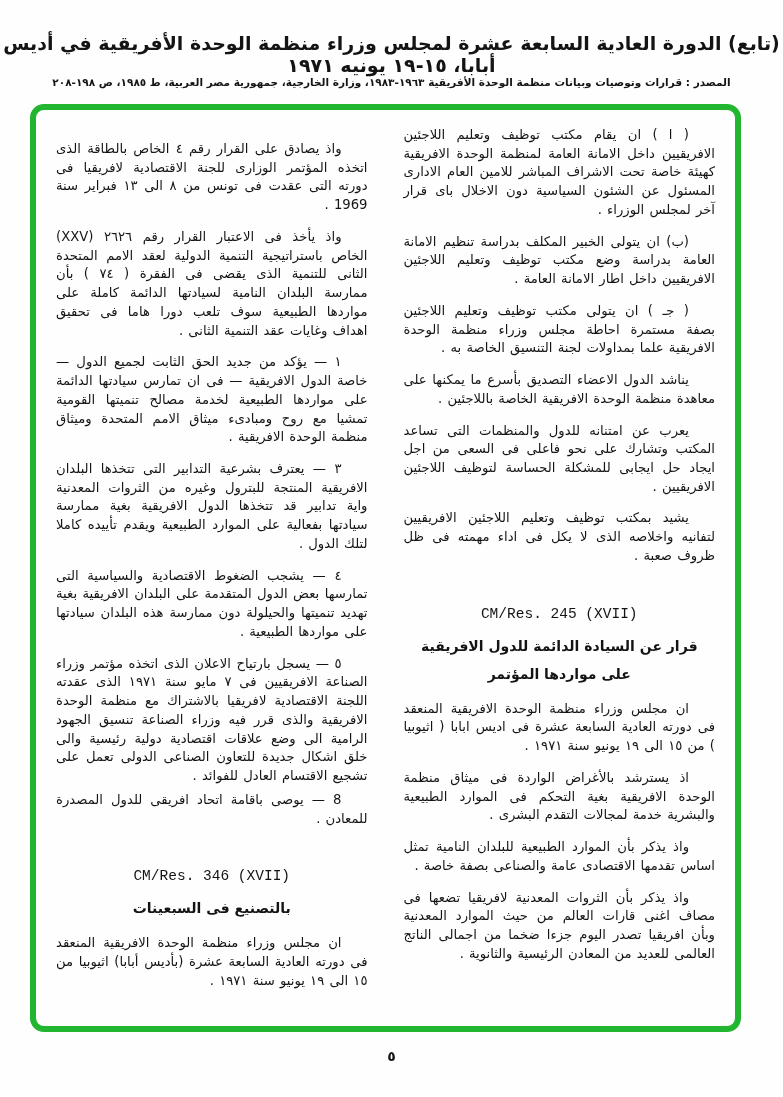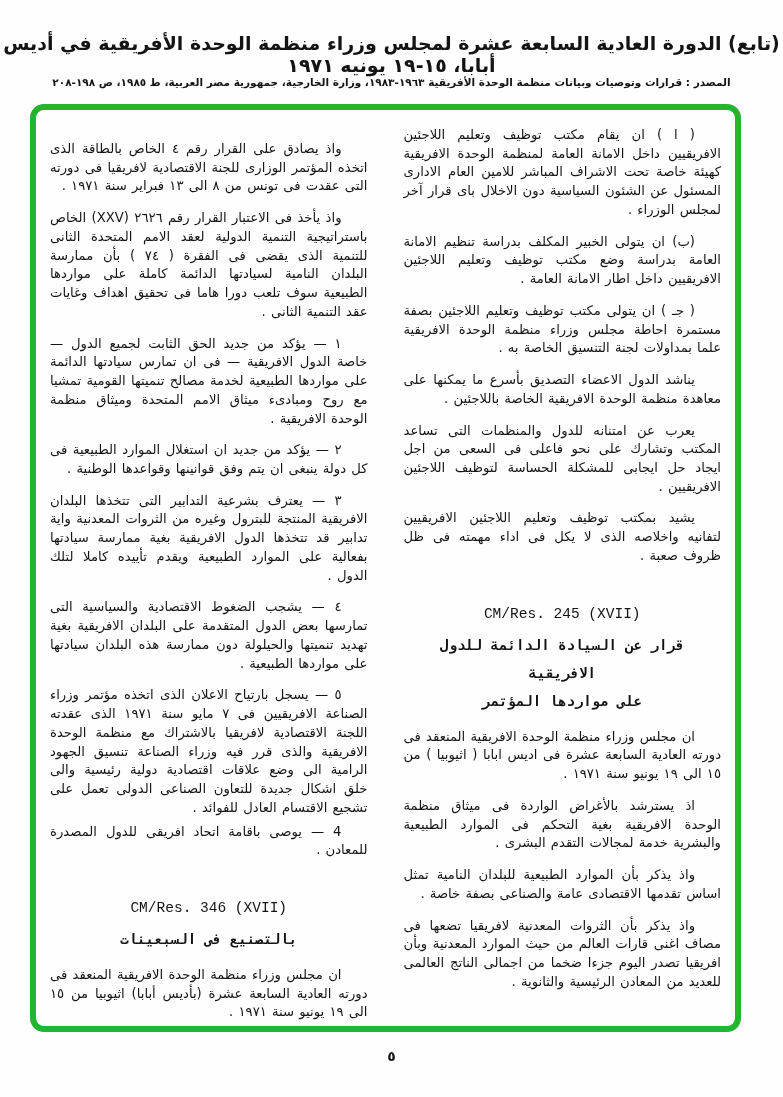--- a/index.html
+++ b/index.html
@@ -15,38 +15,37 @@
   
   .frame{
     position:absolute;left:30px;top:104px;width:711px;height:928px;
     border:6px solid #22b52f;border-radius:14px;box-sizing:border-box;
     background:transparent;
   }
   
   .columns{
     position:absolute;left:36px;top:116px;width:699px;height:904px;
     display:flex;flex-direction:row;direction:rtl;
-    padding:0 14px;box-sizing:border-box;gap:36px;
+    padding:0 20px;box-sizing:border-box;gap:36px;
   }
   .col{width:330px;direction:rtl;}
   .col-left{padding-top:24px;}
   .col-right{padding-top:10px;}
   p.para{
     font-size:13.2px;line-height:1.42;text-align:justify;text-indent:26px;
     margin:0 0 13px 0;word-spacing:1px;
   }
   p.para.tight{margin-bottom:5px;}
   .res-ref{
     direction:ltr;text-align:center;font-family:Liberation Mono, monospace;
     font-size:14.5px;margin:40px 0 10px 0;
   }
   .res-title{
     text-align:center;font-weight:bold;font-size:14px;line-height:2.0;
     margin:0 0 12px 0;
-    font-family:Liberation Mono, monospace;
   }
   
   .page-number{
     position:absolute;top:1048px;left:0;width:100%;text-align:center;
     font-size:14px;font-weight:bold;direction:rtl;
   }
 </style>
 </head>
 <body>
 
@@ -73,29 +72,28 @@
       <div>على مواردها المؤتمر</div>
     </div>
 
     <p class="para">ان مجلس وزراء منظمة الوحدة الافريقية المنعقد فى دورته العادية السابعة عشرة فى اديس ابابا ( اثيوبيا ) من ١٥ الى ١٩ يونيو سنة ١٩٧١ .</p>
     <p class="para">اذ يسترشد بالأغراض الواردة فى ميثاق منظمة الوحدة الافريقية بغية التحكم فى الموارد الطبيعية والبشرية خدمة لمجالات التقدم البشرى .</p>
     <p class="para">واذ يذكر بأن الموارد الطبيعية للبلدان النامية تمثل اساس تقدمها الاقتصادى عامة والصناعى بصفة خاصة .</p>
     <p class="para">واذ يذكر بأن الثروات المعدنية لافريقيا تضعها فى مصاف اغنى قارات العالم من حيث الموارد المعدنية وبأن افريقيا تصدر اليوم جزءا ضخما من اجمالى الناتج العالمى للعديد من المعادن الرئيسية والثانوية .</p>
   </div>
 
   <div class="col col-left">
-    <p class="para">واذ يصادق على القرار رقم ٤ الخاص بالطاقة الذى اتخذه المؤتمر الوزارى للجنة الاقتصادية لافريقيا فى دورته التى عقدت فى تونس من ٨ الى ١٣ فبراير سنة ١٩٧١ .</p>
+    <p class="para">واذ يصادق على القرار رقم ٤ الخاص بالطاقة الذى اتخذه المؤتمر الوزارى للجنة الاقتصادية لافريقيا فى دورته التى عقدت فى تونس من ٨ الى ١٣ فبراير سنة 1969 .</p>
     <p class="para">واذ يأخذ فى الاعتبار القرار رقم ٢٦٢٦ (XXV) الخاص باستراتيجية التنمية الدولية لعقد الامم المتحدة الثانى للتنمية الذى يقضى فى الفقرة ( ٧٤ ) بأن ممارسة البلدان النامية لسيادتها الدائمة كاملة على مواردها الطبيعية سوف تلعب دورا هاما فى تحقيق اهداف وغايات عقد التنمية الثانى .</p>
 
     <p class="para">١ — يؤكد من جديد الحق الثابت لجميع الدول — خاصة الدول الافريقية — فى ان تمارس سيادتها الدائمة على مواردها الطبيعية لخدمة مصالح تنميتها القومية تمشيا مع روح ومبادىء ميثاق الامم المتحدة وميثاق منظمة الوحدة الافريقية .</p>
-    <p class="para">٢ — يؤكد من جديد ان استغلال الموارد الطبيعية فى كل دولة ينبغى ان يتم وفق قوانينها وقواعدها الوطنية .</p>
     <p class="para">٣ — يعترف بشرعية التدابير التى تتخذها البلدان الافريقية المنتجة للبترول وغيره من الثروات المعدنية واية تدابير قد تتخذها الدول الافريقية بغية ممارسة سيادتها بفعالية على الموارد الطبيعية ويقدم تأييده كاملا لتلك الدول .</p>
     <p class="para">٤ — يشجب الضغوط الاقتصادية والسياسية التى تمارسها بعض الدول المتقدمة على البلدان الافريقية بغية تهديد تنميتها والحيلولة دون ممارسة هذه البلدان سيادتها على مواردها الطبيعية .</p>
     <p class="para tight">٥ — يسجل بارتياح الاعلان الذى اتخذه مؤتمر وزراء الصناعة الافريقيين فى ٧ مايو سنة ١٩٧١ الذى عقدته اللجنة الاقتصادية لافريقيا بالاشتراك مع منظمة الوحدة الافريقية والذى قرر فيه وزراء الصناعة تنسيق الجهود الرامية الى وضع علاقات اقتصادية دولية رئيسية والى خلق اشكال جديدة للتعاون الصناعى الدولى تعمل على تشجيع الاقتسام العادل للفوائد .</p>
-    <p class="para">4 — يوصى باقامة اتحاد افريقى للدول المصدرة للمعادن .</p>
+    <p class="para">8 — يوصى باقامة اتحاد افريقى للدول المصدرة للمعادن .</p>
 
     <div class="res-ref">CM/Res. 346 (XVII)</div>
     <div class="res-title">
       <div>بالتصنيع فى السبعينات</div>
     </div>
 
     <p class="para">ان مجلس وزراء منظمة الوحدة الافريقية المنعقد فى دورته العادية السابعة عشرة (بأديس أبابا) اثيوبيا من ١٥ الى ١٩ يونيو سنة ١٩٧١ .</p>
   </div>
 
 </div>

